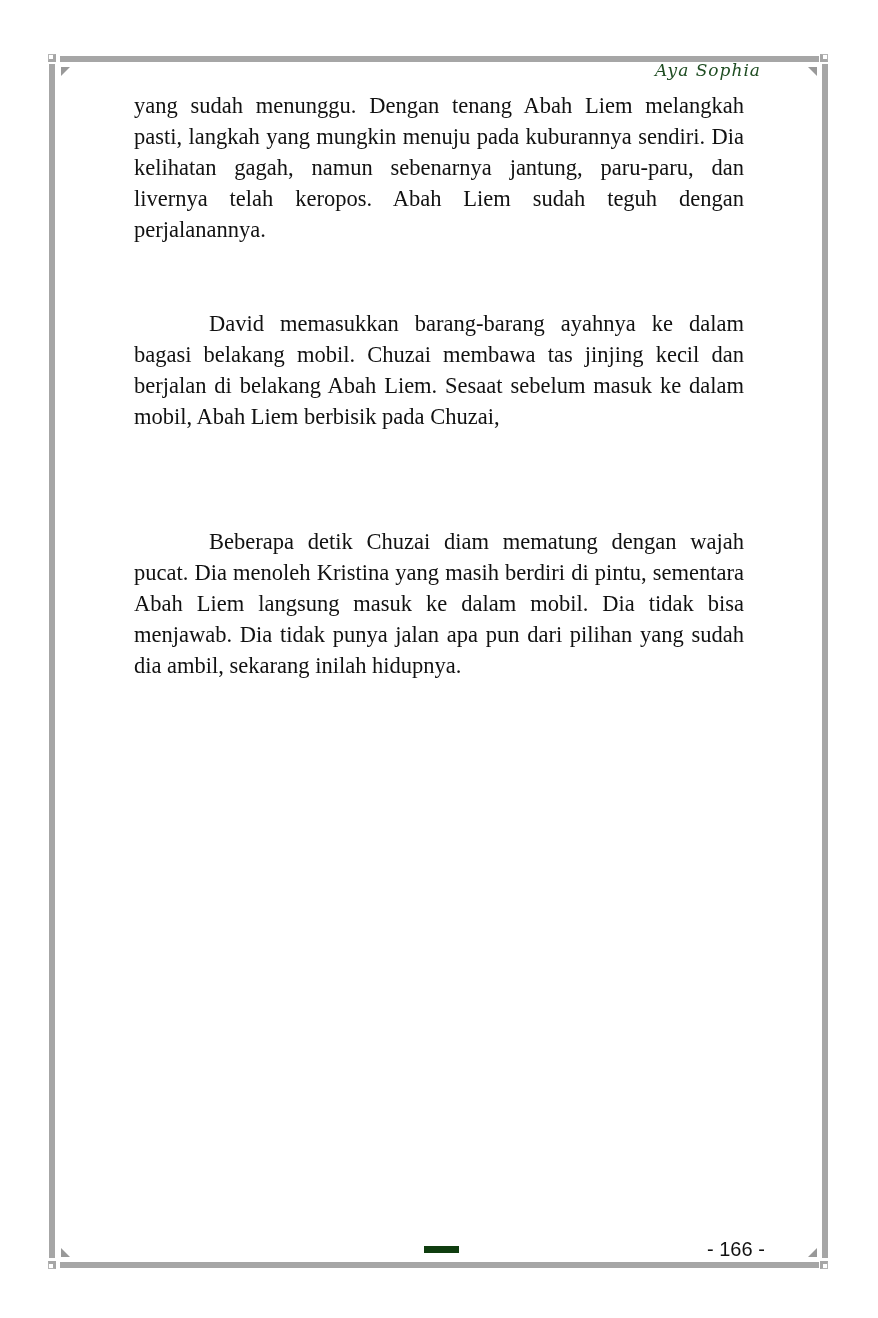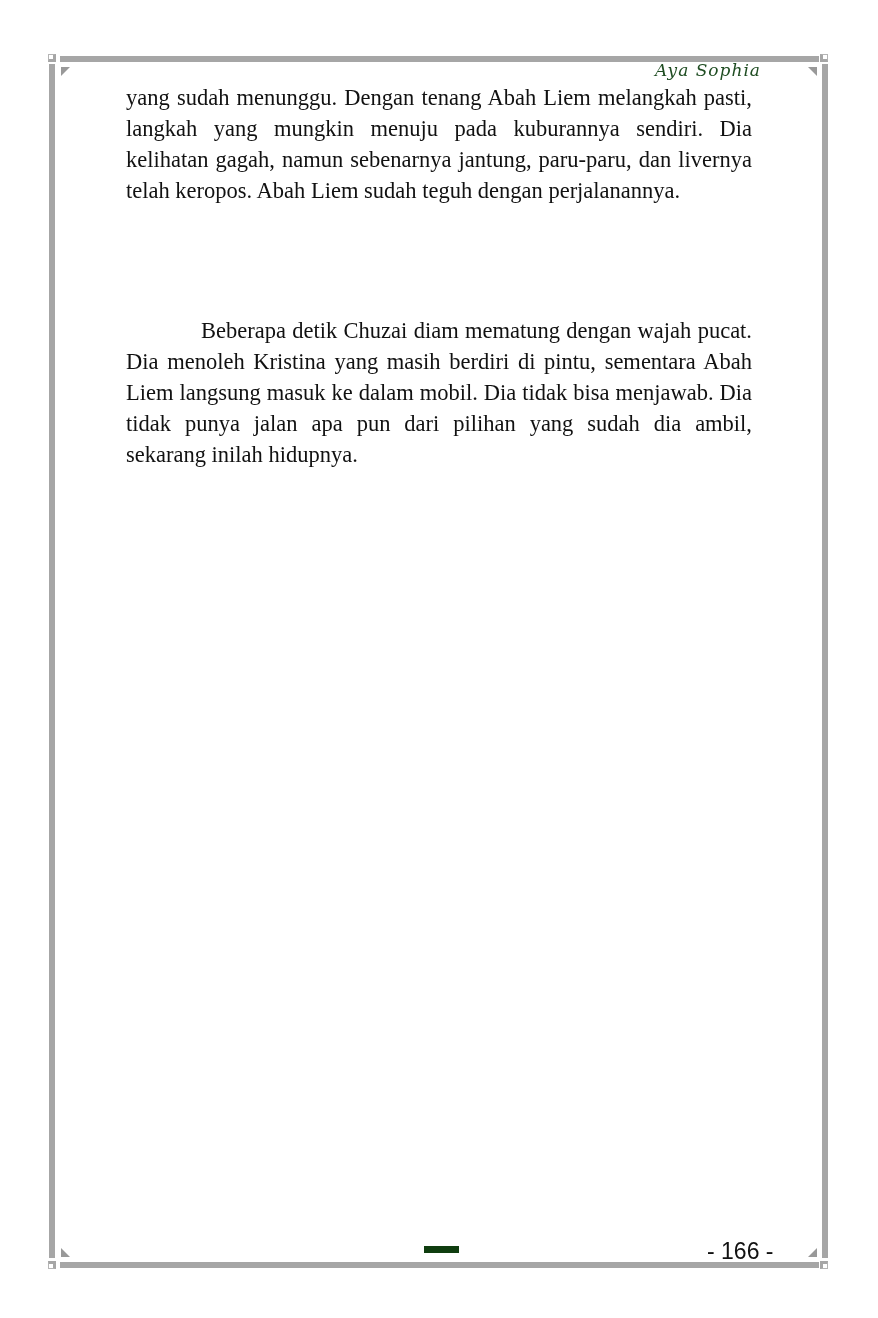--- a/index.html
+++ b/index.html
@@ -27,31 +27,31 @@
   .tri-tl { left: 61px; top: 67px; border-top: 9px solid #999; border-right: 9px solid transparent; }
   .tri-tr { left: 808px; top: 67px; border-top: 9px solid #999; border-left: 9px solid transparent; }
   .tri-bl { left: 61px; top: 1248px; border-bottom: 9px solid #999; border-right: 9px solid transparent; }
   .tri-br { left: 808px; top: 1248px; border-bottom: 9px solid #999; border-left: 9px solid transparent; }
 
   .content {
     position: absolute; left: 118px; top: 74px; width: 642px;
     font-family: "Liberation Serif", serif; font-size: 22.5px;
     line-height: 31px; color: #111;
   }
-  .content p { margin: 8px; text-align: justify; }
+  .content p { margin: 16px; text-align: justify; }
   .content p.indent { text-indent: 75px; }
   .content .gap { height: 31px; }
 
   .footer-mark {
     position: absolute; left: 424px; top: 1246px; width: 35px; height: 7px;
     background: #0f3d0f;
   }
   .page-number {
     position: absolute; left: 707px; top: 1238px;
-    font-family: "Liberation Sans", sans-serif; font-size: 23px; color: #111;
+    font-family: "Liberation Sans", sans-serif; font-size: 20px; color: #111;
   }
 </style>
 </head>
 <body>
 
 <div class="running-header">Aya Sophia</div>
 
 <div>
   <div class="bar bar-top"></div>
   <div class="bar bar-bottom"></div>
@@ -63,19 +63,20 @@
   <div class="corner corner-br"></div>
   <div class="tri tri-tl"></div>
   <div class="tri tri-tr"></div>
   <div class="tri tri-bl"></div>
   <div class="tri tri-br"></div>
 </div>
 
 <div class="content">
   <p>yang sudah menunggu. Dengan tenang Abah Liem melangkah pasti, langkah yang mungkin menuju pada kuburannya sendiri. Dia kelihatan gagah, namun sebenarnya jantung, paru-paru, dan livernya  telah keropos. Abah Liem sudah teguh dengan perjalanannya.</p>
   <div class="gap"></div>
+  <p class="indent">David memasukkan barang-barang ayahnya ke dalam bagasi belakang mobil. Chuzai membawa tas jinjing kecil dan berjalan di belakang Abah Liem. Sesaat sebelum masuk ke dalam mobil,  Abah Liem berbisik pada Chuzai,</p>
   <div class="gap"></div>
   <div class="gap"></div>
   <p class="indent">Beberapa detik Chuzai diam mematung dengan wajah pucat. Dia menoleh Kristina yang masih berdiri di pintu, sementara Abah Liem langsung masuk ke dalam mobil. Dia tidak bisa menjawab. Dia tidak punya jalan apa pun dari pilihan yang sudah dia ambil, sekarang inilah hidupnya.</p>
 </div>
 
 <div class="footer-mark"></div>
 <div class="page-number">- 166 -</div>
 
 </body></html>

